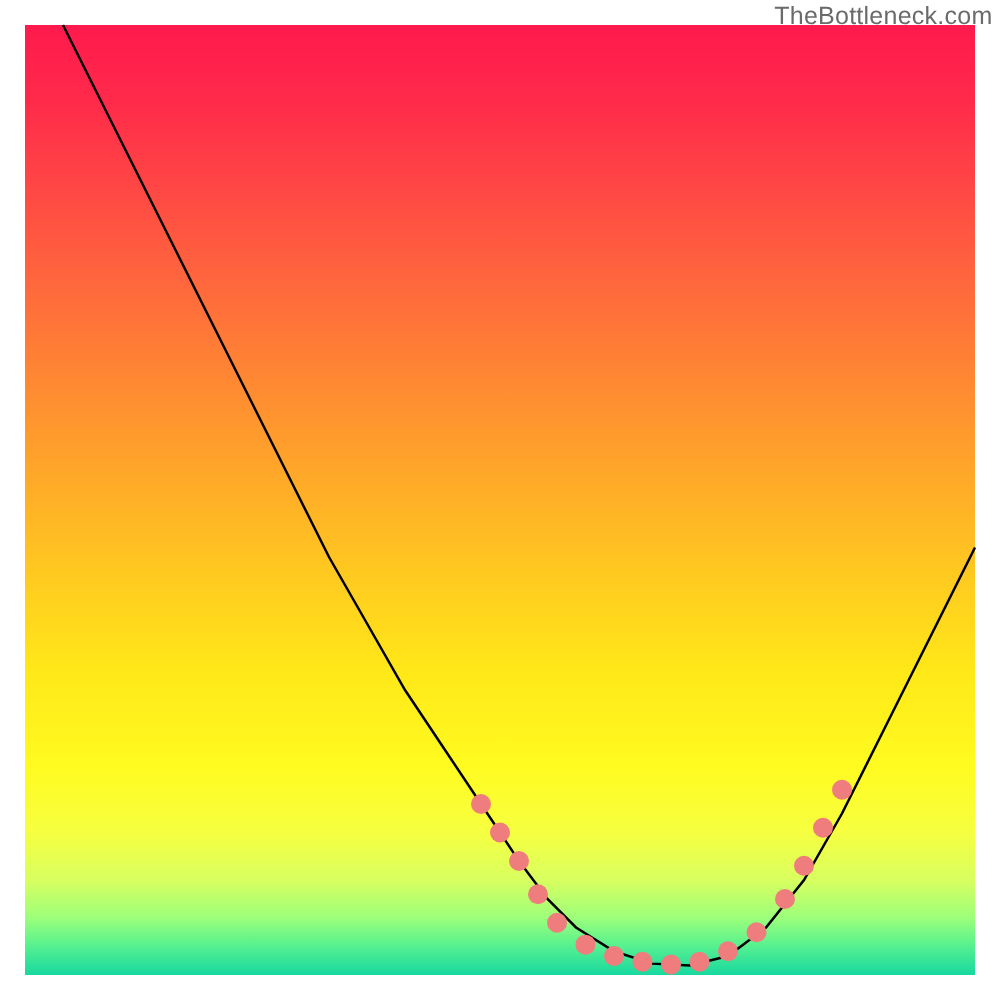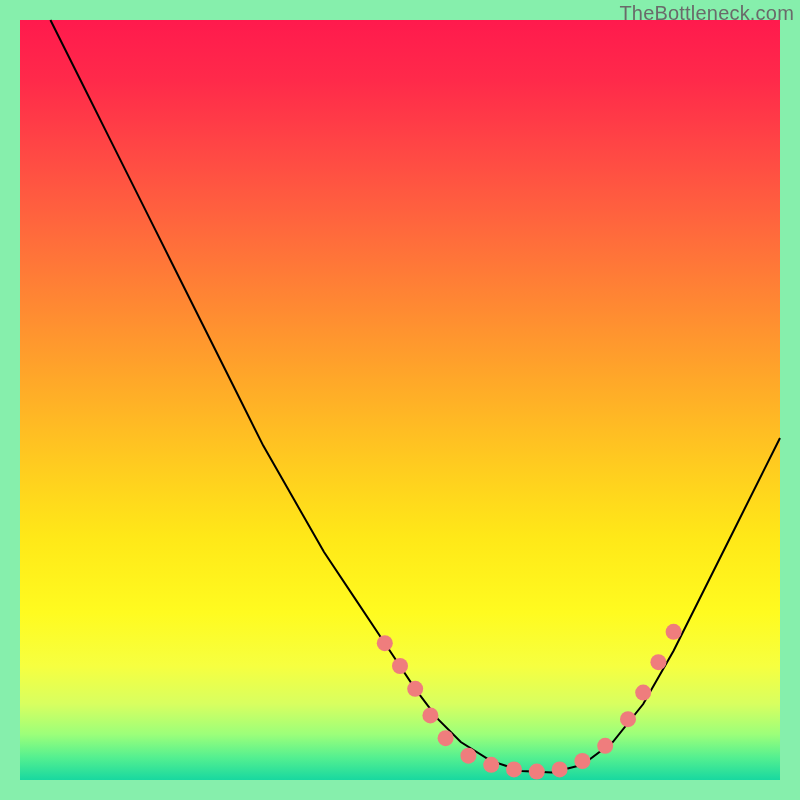--- a/index.html
+++ b/index.html
@@ -8,21 +8,21 @@
     width: 800px;
     height: 800px;
     background: #000;
     overflow: hidden;
     font-family: Arial, Helvetica, sans-serif;
   }
   .frame {
     position: relative;
     width: 800px;
     height: 800px;
-    background: #86efac;
+    background: #ffffff;
   }
   .plot {
     position: absolute;
     left: 20px;
     top: 20px;
     width: 760px;
     height: 760px;
     
     background: linear-gradient(
       to bottom,

